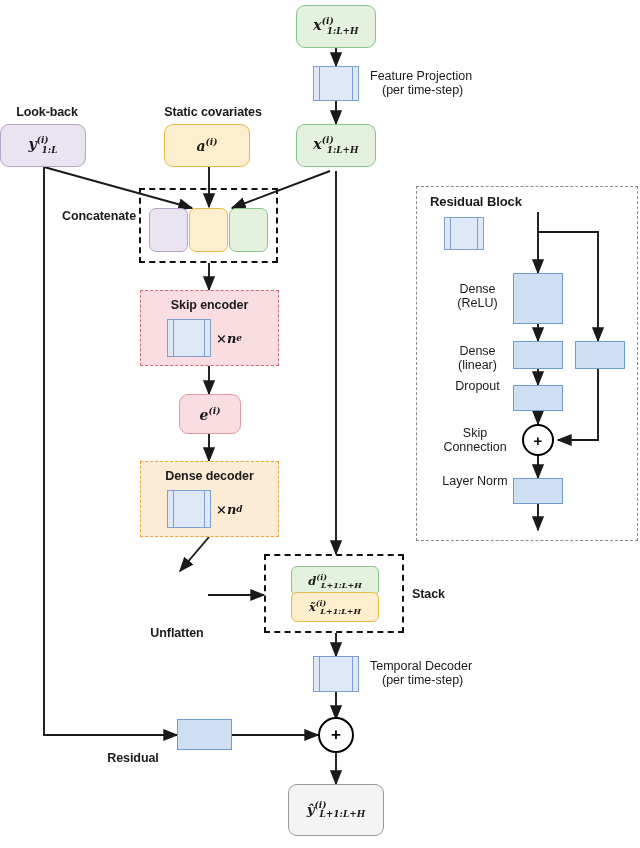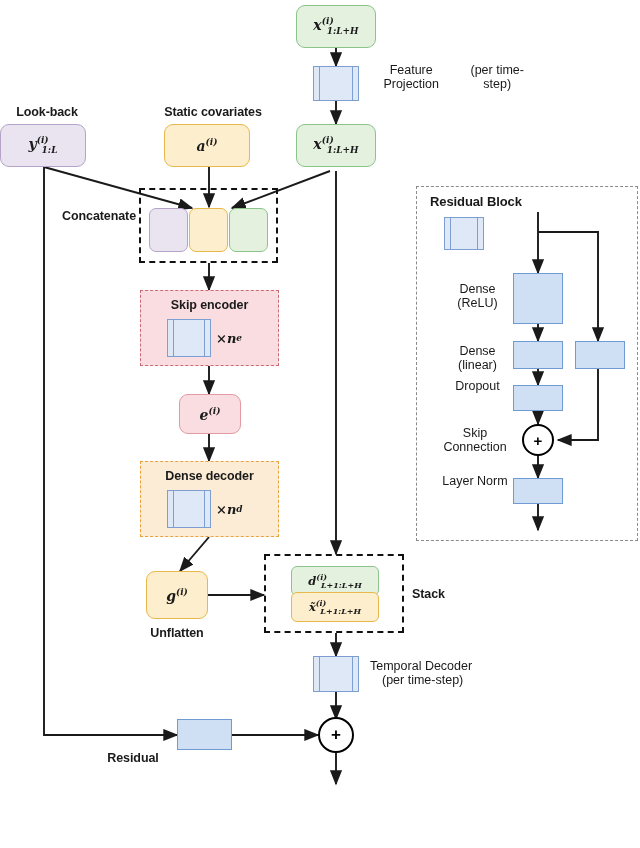--- a/index.html
+++ b/index.html
@@ -91,21 +91,21 @@
 
   <div class="node rbox" style="left:296px;top:5px;width:80px;height:43px;background:#e4f1df;border-color:#8bc48a;">
     <span class="mathlbl" style="font-size:14px;">
       <span style="position:relative;display:inline-block;">
         <span>x</span><sup style="font-size:9px;">(i)</sup><sub style="font-size:9px;margin-left:-7px;">1:L+H</sub>
       </span>
     </span>
   </div>
 
   <div class="stackglyph" style="left:313px;top:66px;width:46px;height:35px;"></div>
-  <div class="node" style="left:370px;top:63px;width:160px;height:40px;flex-direction:row;justify-content:center;align-items:flex-start;">
+  <div class="node" style="left:370px;top:63px;width:160px;height:40px;flex-direction:column;justify-content:center;align-items:flex-start;">
     <span class="plain">Feature Projection</span>
     <span class="plain" style="padding-left:12px;">(per time-step)</span>
   </div>
 
   <div class="node rbox" style="left:296px;top:124px;width:80px;height:43px;background:#e4f1df;border-color:#8bc48a;">
     <span class="mathlbl" style="font-size:14px;">
       <span>x</span><sup style="font-size:9px;">(i)</sup><sub style="font-size:9px;margin-left:-7px;">1:L+H</sub>
     </span>
   </div>
 
@@ -144,25 +144,20 @@
   </div>
 
   <div class="dashpanel" style="left:140px;top:461px;width:139px;height:76px;background:#fdecd5;border:1.8px dashed #e8a33d;"></div>
   <div class="node cap" style="left:140px;top:468px;width:139px;height:16px;">Dense decoder</div>
   <div class="stackglyph" style="left:167px;top:490px;width:44px;height:38px;"></div>
   <div class="node mathlbl" style="left:216px;top:499px;width:50px;height:20px;justify-content:flex-start;font-size:13px;">
     <span>×n</span>
       <sub style="font-size:9px;">d</sub>
   </div>
 
-  <div class="node rbox" style="left:146px;top:571px;width:62px;height:48px;background:#fdeecd;border-color:#e8b84b;">
-    <span class="mathlbl" style="font-size:14px;">
-      <span>g</span><sup style="font-size:9px;">(i)</sup>
-    </span>
-  </div>
   <div class="node cap" style="left:126px;top:625px;width:102px;height:16px;">Unflatten</div>
 
   <div class="dashpanel" style="left:264px;top:554px;width:140px;height:79px;border:2.4px dashed #111;"></div>
   <div class="node rbox" style="left:291px;top:566px;width:88px;height:30px;background:#e4f1df;border-color:#8bc48a;border-radius:6px;">
     <span class="mathlbl" style="font-size:11.5px;">
       <span>d</span><sup style="font-size:8px;">(i)</sup><sub style="font-size:8px;margin-left:-6px;">L+1:L+H</sub>
     </span>
   </div>
   <div class="node rbox" style="left:291px;top:592px;width:88px;height:30px;background:#fdeecd;border-color:#e8b84b;border-radius:6px;">
     <span class="mathlbl" style="font-size:11.5px;">
@@ -175,20 +170,25 @@
   <div class="node" style="left:370px;top:653px;width:170px;height:40px;flex-direction:column;justify-content:center;align-items:flex-start;">
     <span class="plain">Temporal Decoder</span>
     <span class="plain" style="padding-left:12px;">(per time-step)</span>
   </div>
 
   <div class="bluebox" style="left:177px;top:719px;width:55px;height:31px;"></div>
   <div class="node cap" style="left:88px;top:750px;width:90px;height:16px;">Residual</div>
 
   <div class="circ" style="left:318px;top:717px;width:36px;height:36px;">+</div>
 
+  <div class="node rbox" style="left:288px;top:784px;width:96px;height:52px;background:#f4f4f4;border-color:#9a9a9a;">
+    <span class="mathlbl" style="font-size:13.5px;">
+      <span>ŷ</span><sup style="font-size:9px;">(i)</sup><sub style="font-size:9px;margin-left:-7px;">L+1:L+H</sub>
+    </span>
+  </div>
 
   <div class="dashpanel" style="left:416px;top:186px;width:222px;height:355px;border:1.8px dashed #8a8a8a;"></div>
   <div class="node cap" style="left:430px;top:192px;width:150px;height:18px;justify-content:flex-start;font-size:13px;">Residual Block</div>
   <div class="stackglyph" style="left:444px;top:217px;width:40px;height:33px;"></div>
 
   <div class="node" style="left:430px;top:276px;width:95px;height:40px;flex-direction:column;justify-content:center;">
     <span class="plain">Dense</span>
     <span class="plain">(ReLU)</span>
   </div>
   <div class="bluebox" style="left:513px;top:273px;width:50px;height:51px;"></div>

